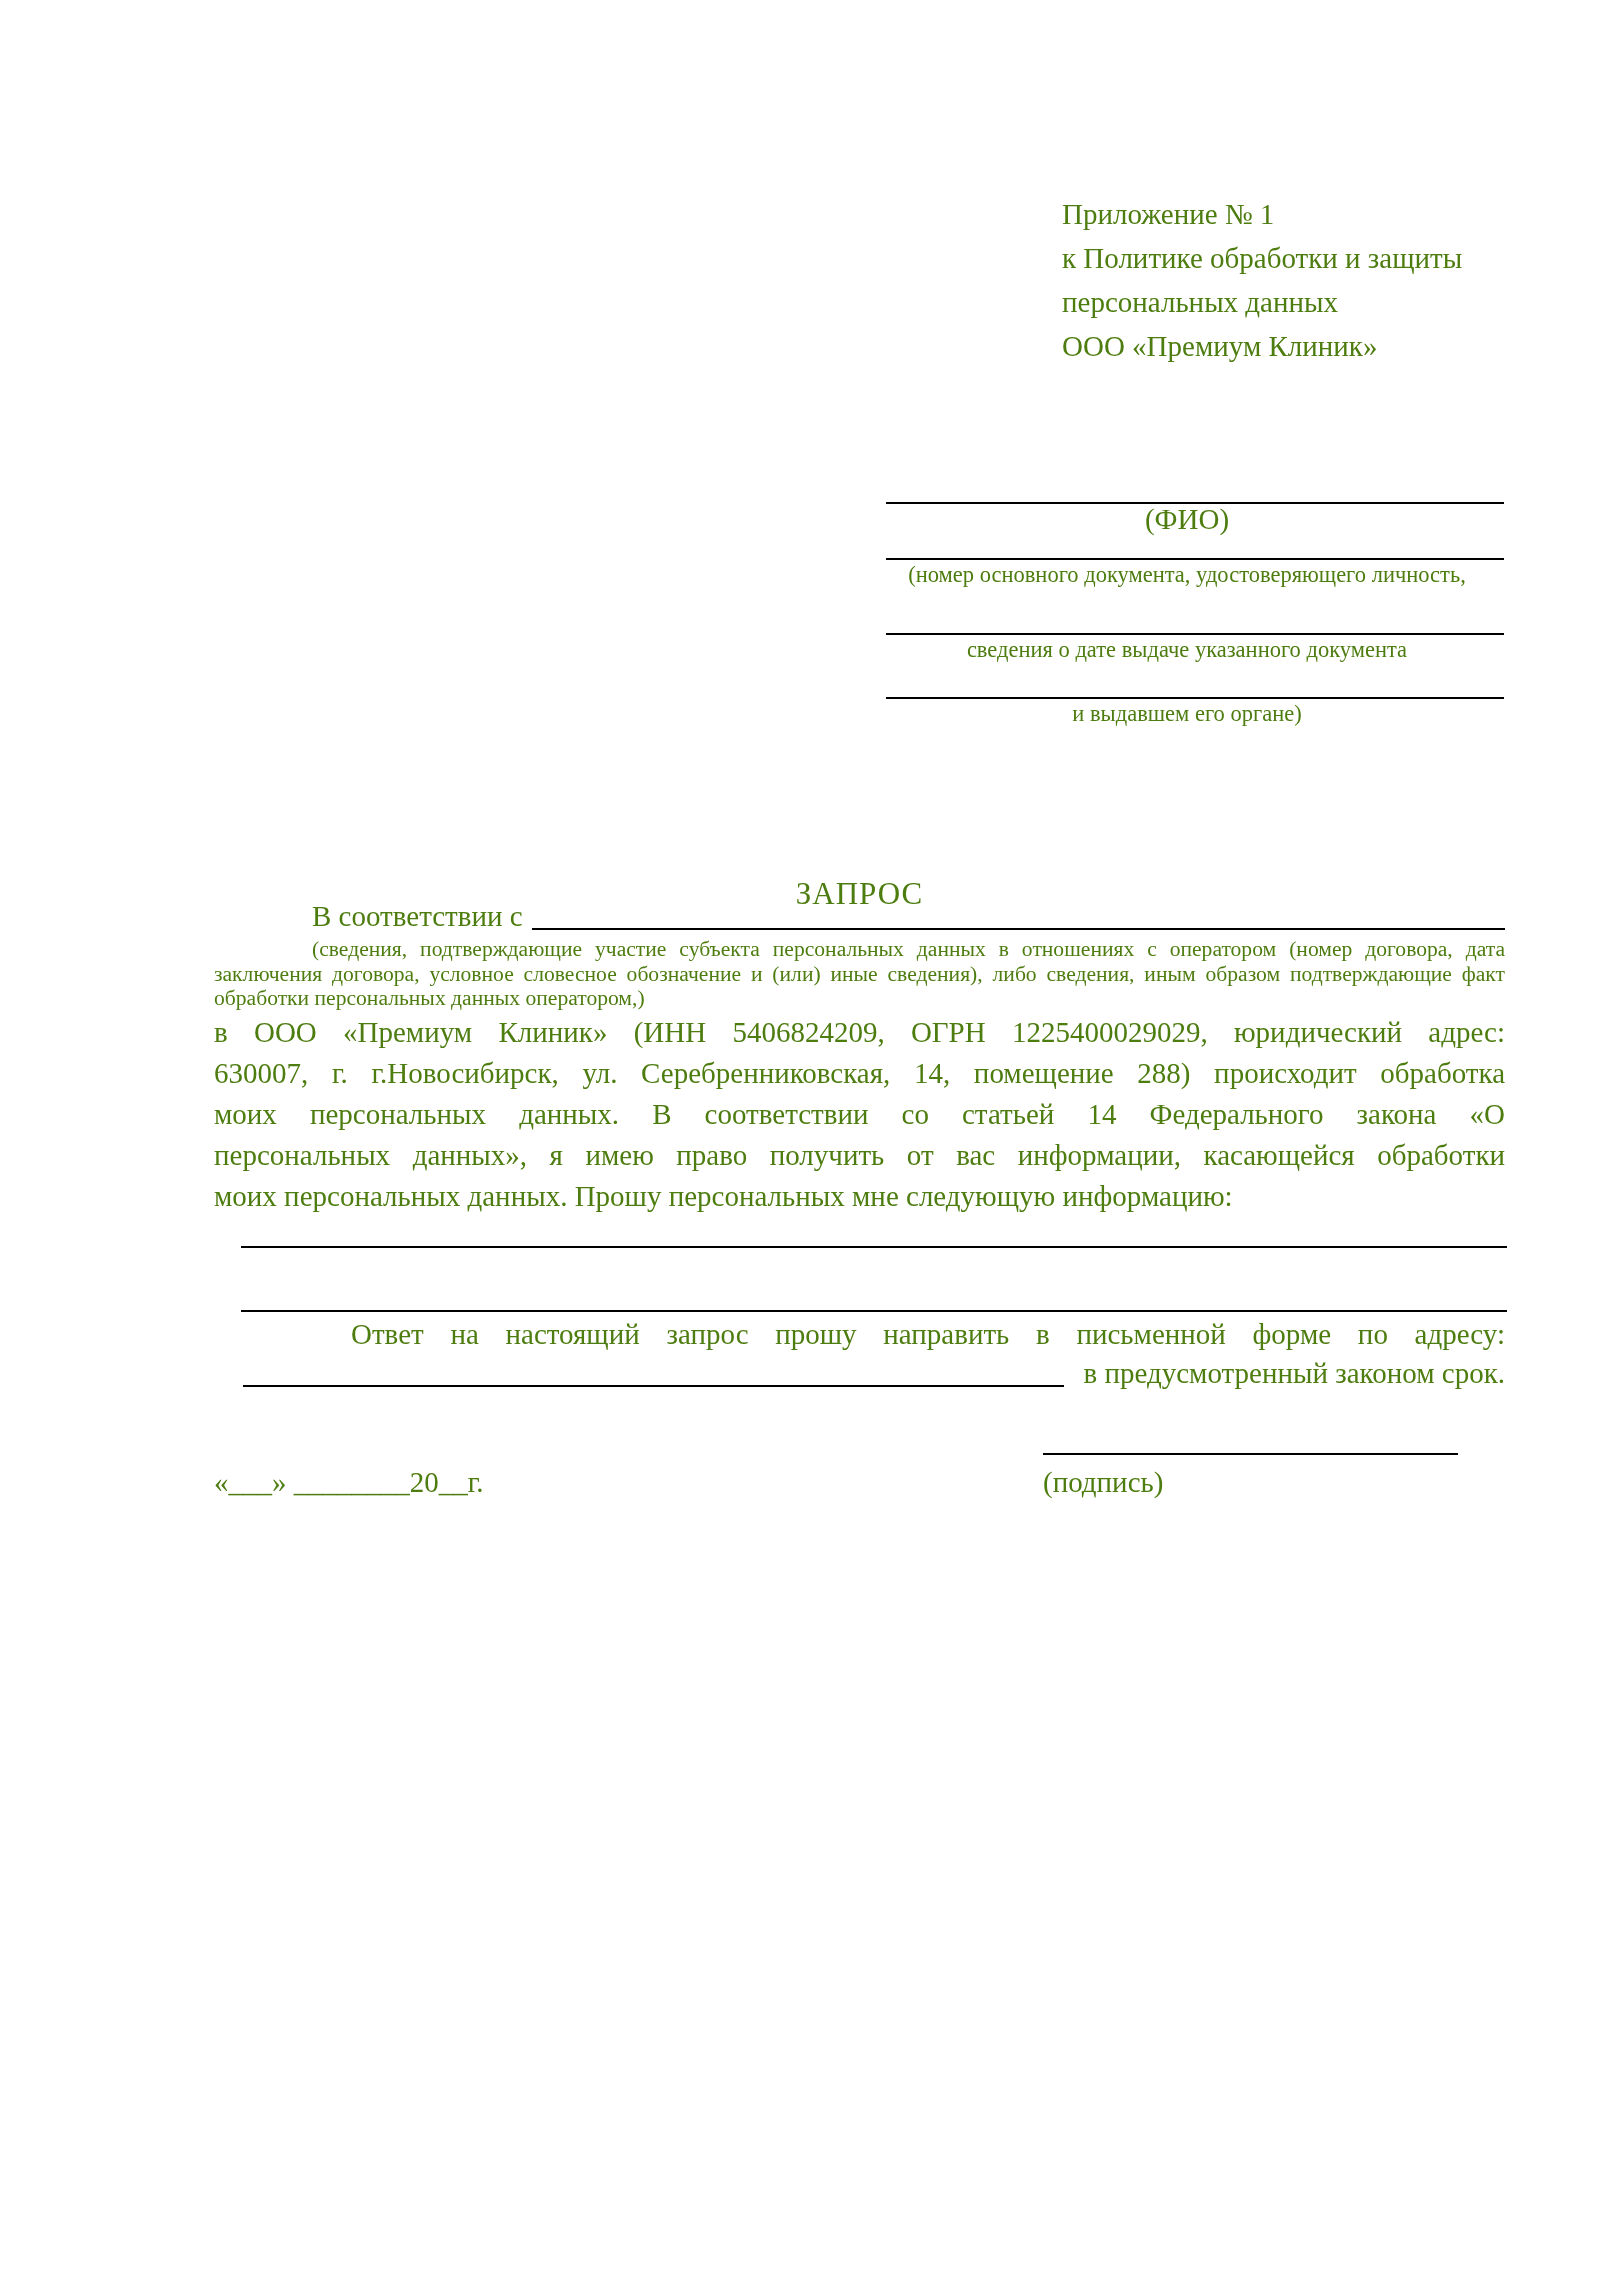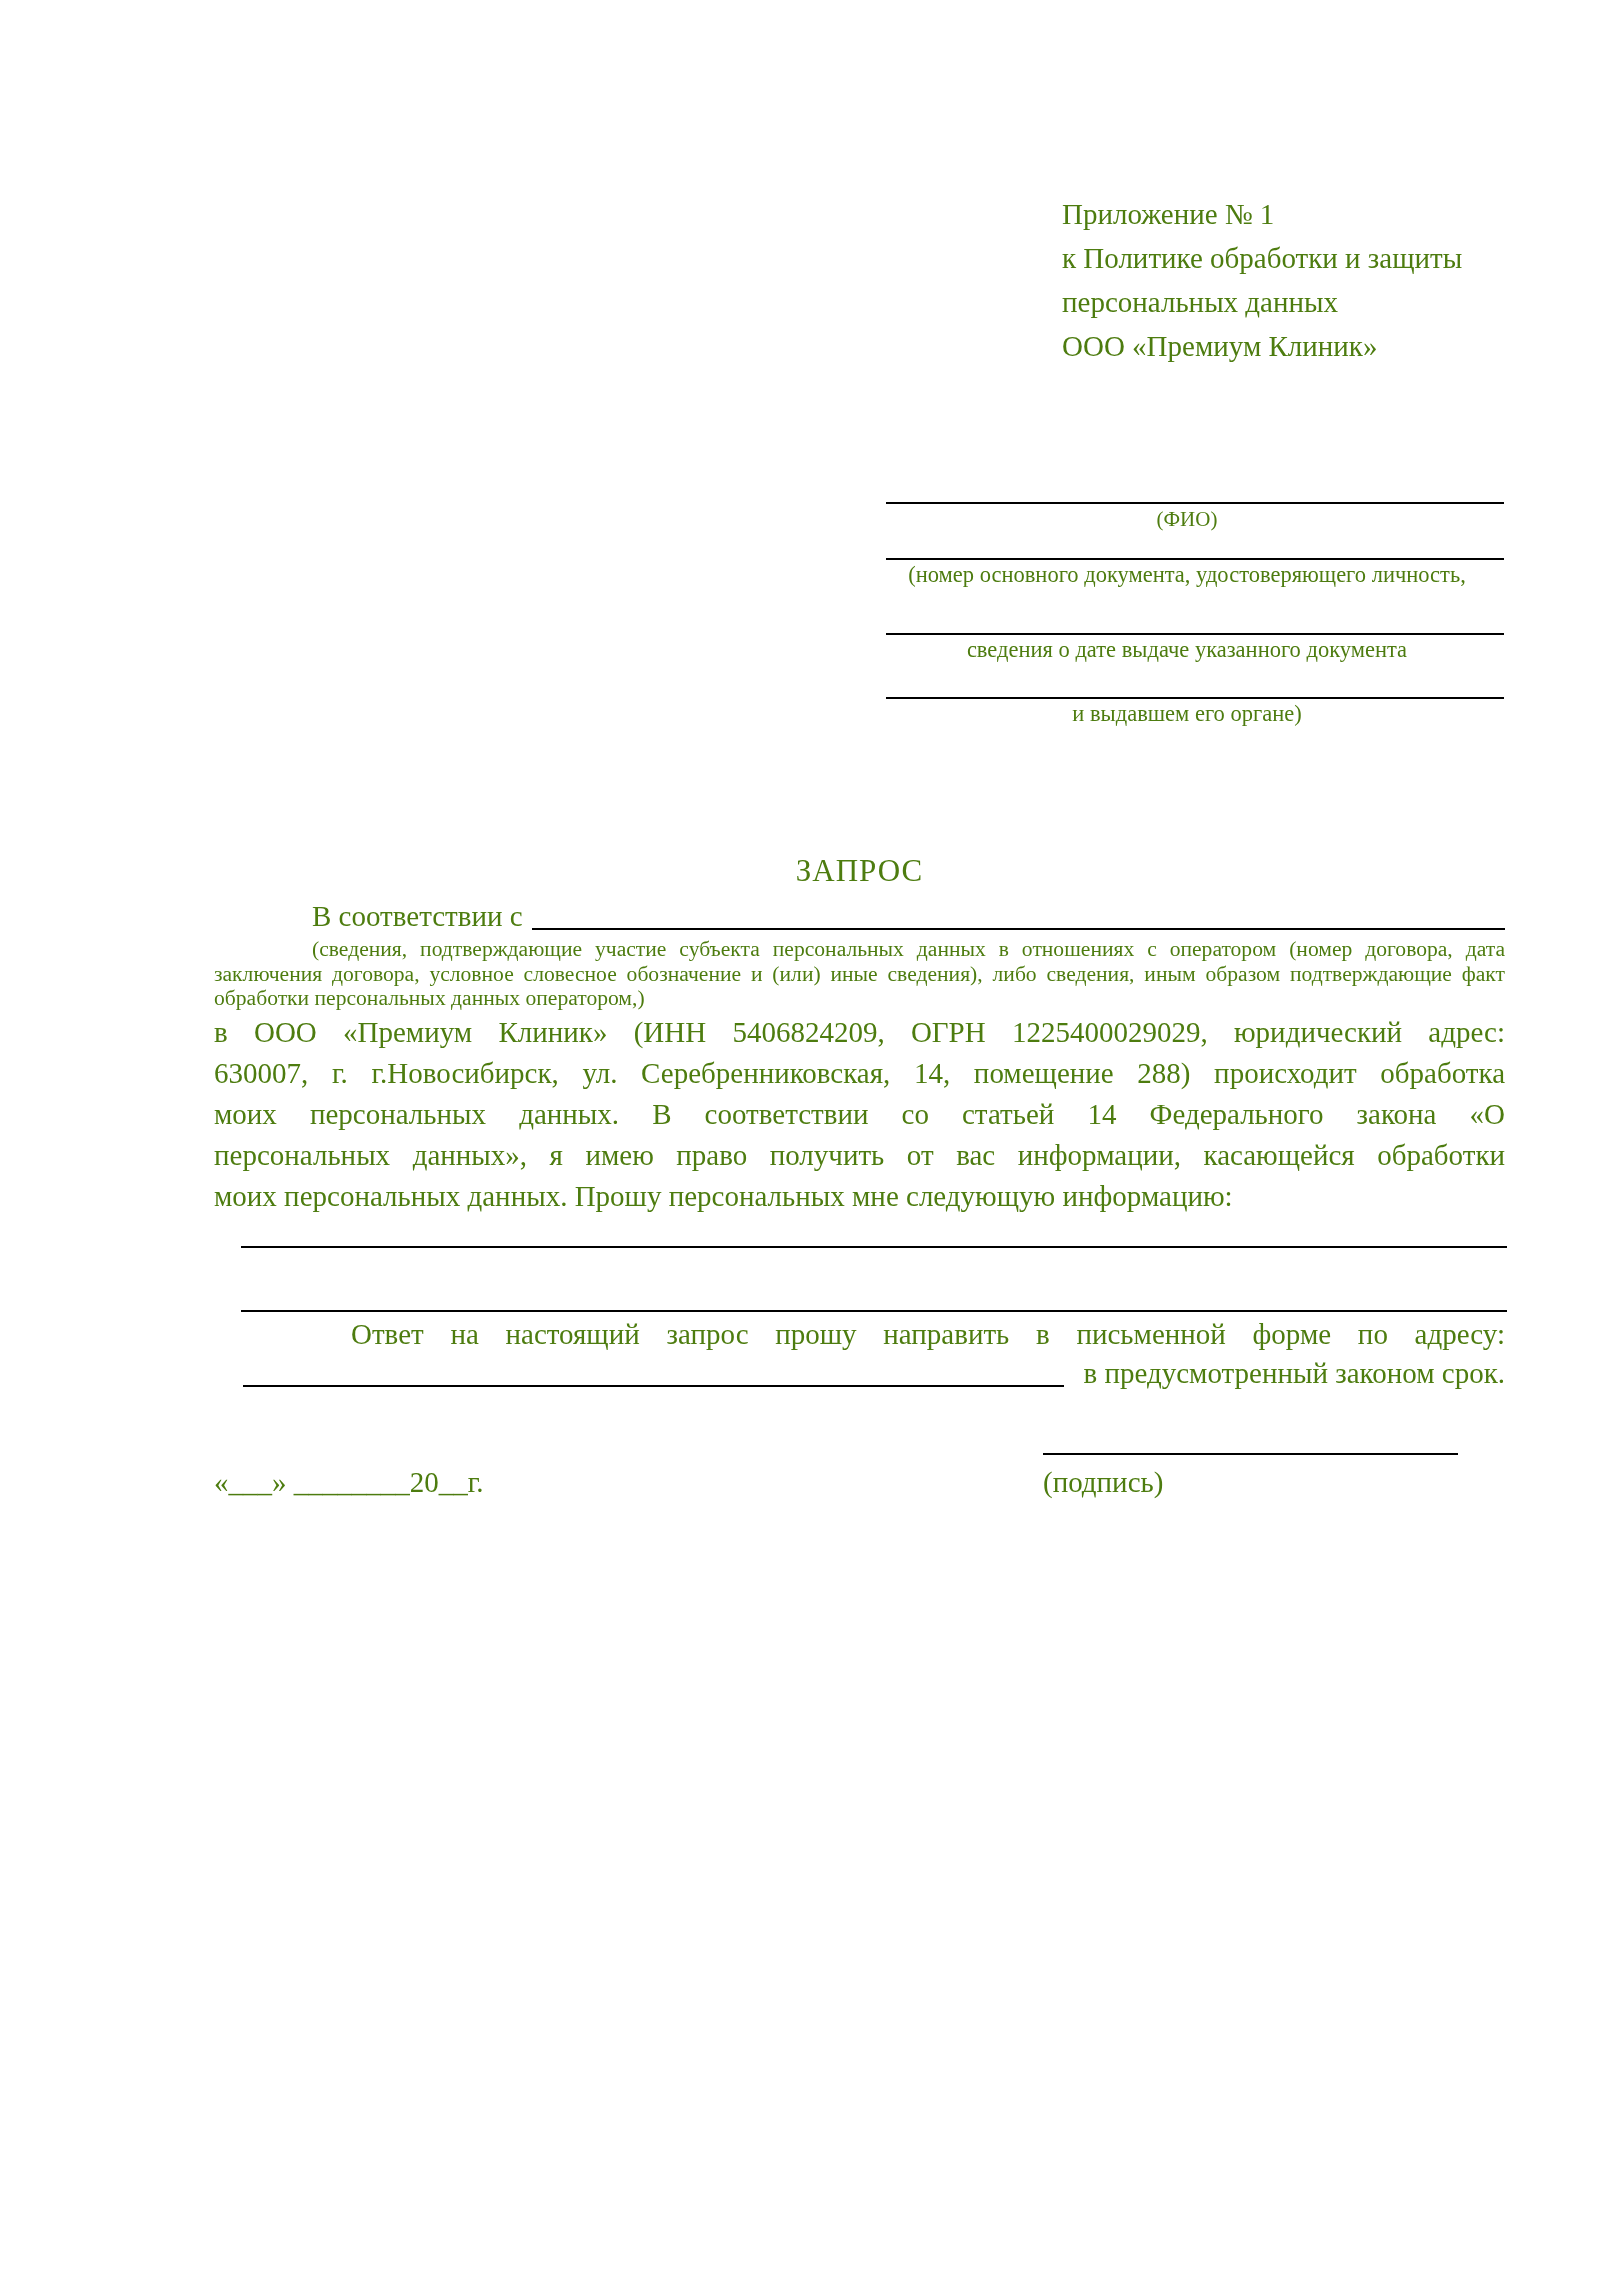--- a/index.html
+++ b/index.html
@@ -50,27 +50,27 @@
   }
   .fl1 { height: 21.6px; }
   .fl2 { height: 23.5px; }
   .fl3 { height: 44px; }
   .fl4 { height: 33px; }
   .field-caption {
     text-align: center;
     font-size: 22.5px;
     line-height: 29px;
   }
-  .cap-big { font-size: 21px; line-height: 31px; }
+  .cap-big { font-size: 29px; line-height: 31px; }
 
   .zapros {
     position: absolute;
     left: 214px;
     width: 1291px;
-    top: 851px;
+    top: 874px;
     text-align: center;
     font-size: 31px;
     line-height: 39px;
     letter-spacing: 1px;
   }
 
   .accordance {
     position: absolute;
     left: 214px;
     width: 1291px;

